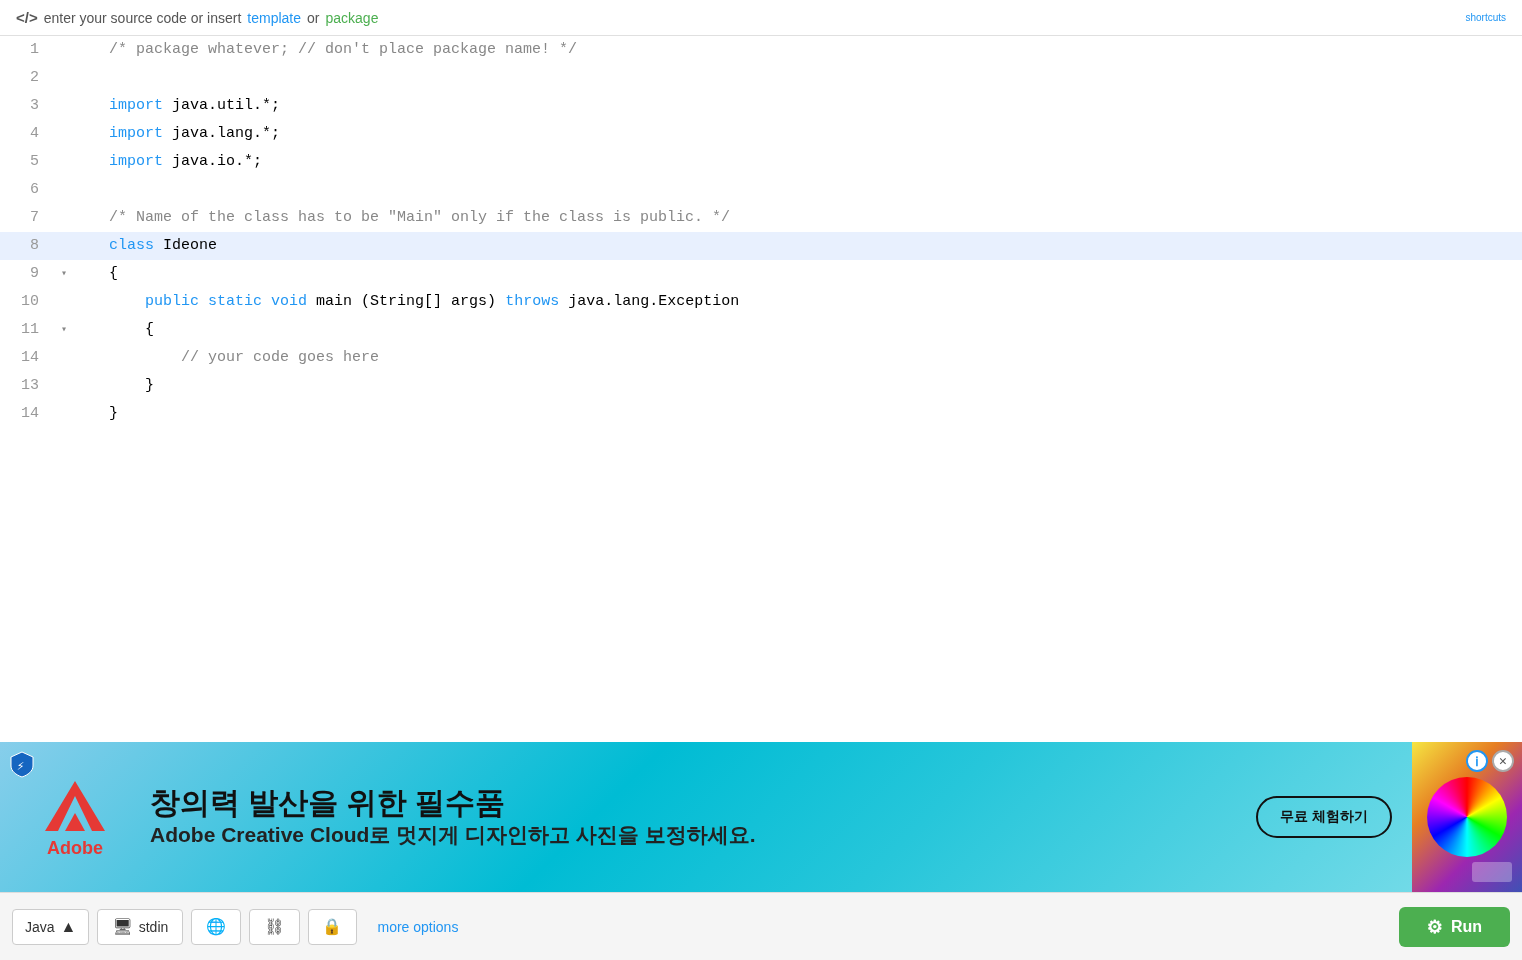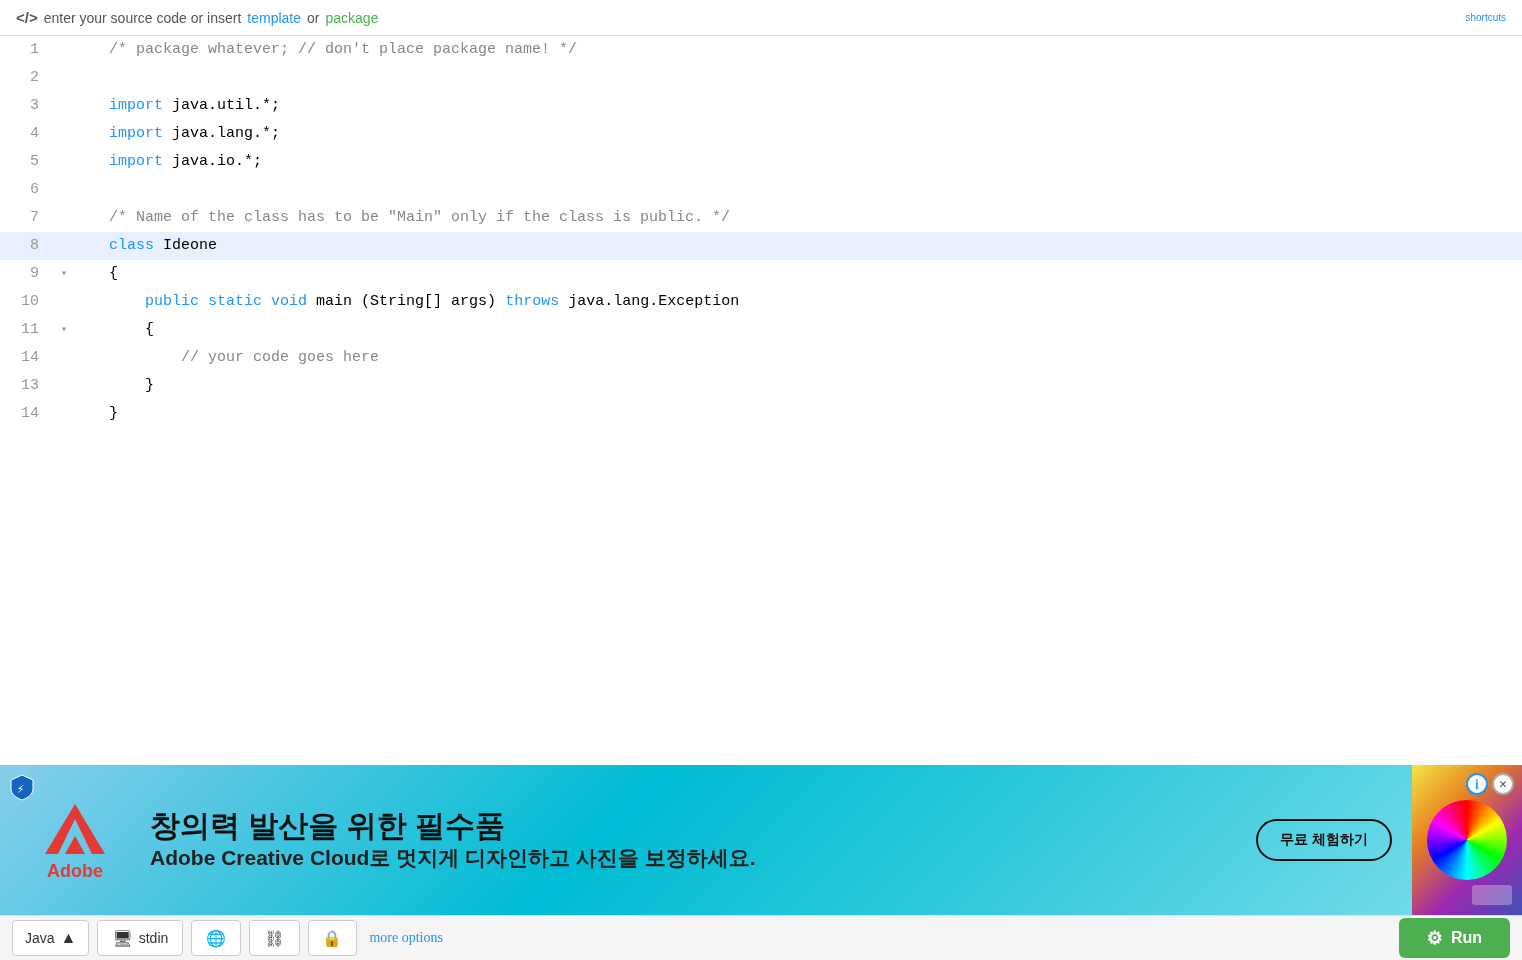--- a/index.html
+++ b/index.html
@@ -218,21 +218,21 @@
       color: #2196f3;
       font-weight: bold;
     }
     #ad-close-btn {
       color: #555;
       border-color: #aaa;
     }
 
     
     #bottom-toolbar {
-      height: 45px;
+      height: 68px;
       background: #f5f5f5;
       border-top: 1px solid #ddd;
       display: flex;
       align-items: center;
       padding: 0 12px;
       gap: 8px;
       flex-shrink: 0;
     }
     .toolbar-btn {
       height: 36px;
@@ -252,23 +252,23 @@
       font-size: 16px;
     }
     #java-btn {
       padding: 0 12px;
     }
     #more-options-btn {
       background: none;
       border: none;
       color: #2196f3;
       font-size: 14px;
-      font-family: Liberation Serif, serif;
-      cursor: pointer;
-      margin-left: 4px;
+      font-family: Liberation Sans, sans-serif;
+      cursor: pointer;
+      margin-left: 12px;
     }
     #run-btn {
       margin-left: auto;
       height: 40px;
       background: #4caf50;
       color: #fff;
       border: none;
       border-radius: 6px;
       padding: 0 28px;
       font-size: 16px;

